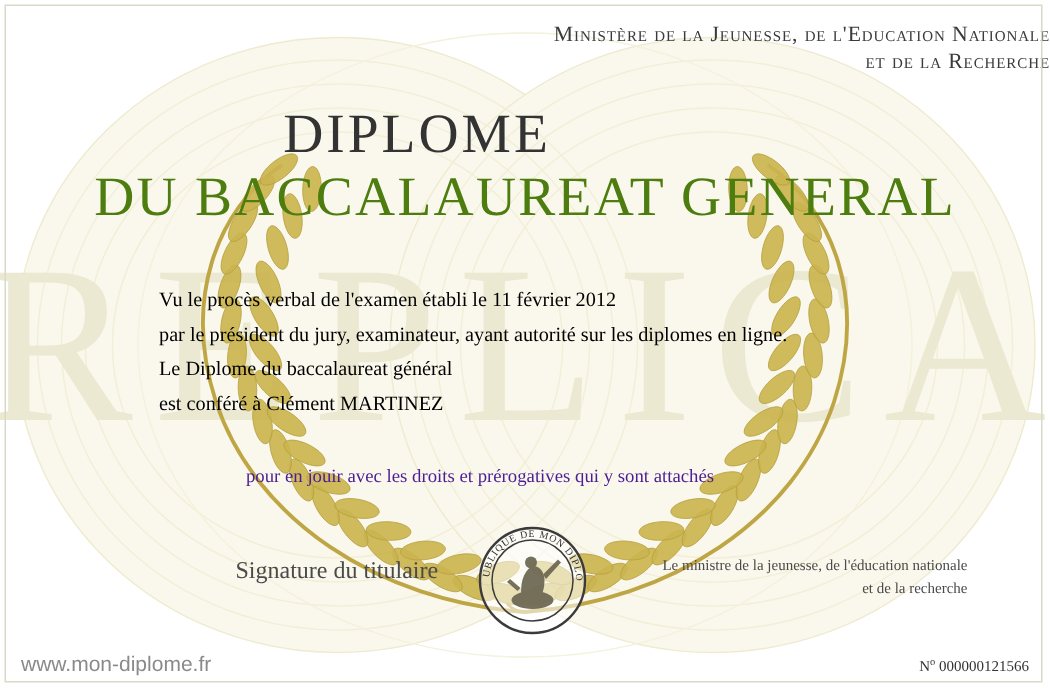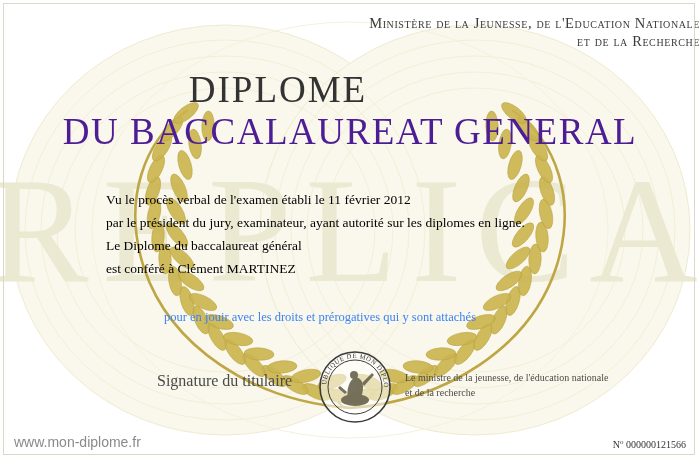--- a/index.html
+++ b/index.html
@@ -105,21 +105,21 @@
     color: #333333;
     font-size: 37px;
     letter-spacing: 2px;
   }
   .title-sub {
     position: absolute;
     top: 110px;
     left: 0;
     width: 700px;
     text-align: center;
-    color: #4c1d95;
+    color: #4d7c0f;
     font-size: 37px;
     letter-spacing: 1.5px;
   }
 
   .body-block {
     position: absolute;
     left: 62px;
     top: 188px;
     width: 580px;
     color: #000000;
@@ -128,41 +128,41 @@
     margin-left: 44px;
   }
   .body-block .line { display: block; white-space: nowrap; }
 
   .enjoy-line {
     position: absolute;
     left: 0;
     top: 310px;
     width: 640px;
     text-align: center;
-    color: #3b82f6;
+    color: #4c1d95;
     font-size: 12.5px;
   }
 
   .sig-left {
     position: absolute;
     left: 157px;
     top: 372px;
     color: #4a4a4a;
     font-size: 16px;
   }
   .sig-right {
     position: absolute;
     left: 405px;
     top: 370px;
     width: 240px;
     color: #4a4a4a;
     font-size: 10px;
     line-height: 15px;
   }
-  .sig-right .line { display: block; }
+  .sig-right .line { display: block; text-align: right; }
 
   .footer-left {
     position: absolute;
     left: 14px;
     bottom: 10px;
     color: #8a8a8a;
     font-size: 14px;
     font-family: "Liberation Sans", sans-serif;
   }
   .footer-right {

